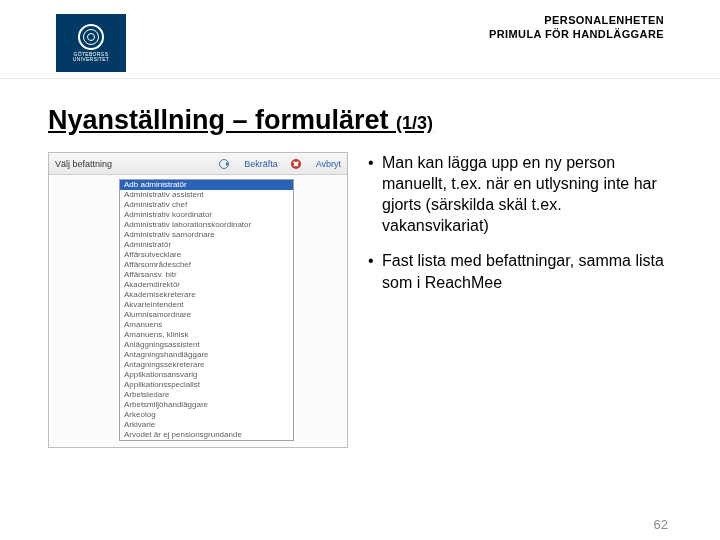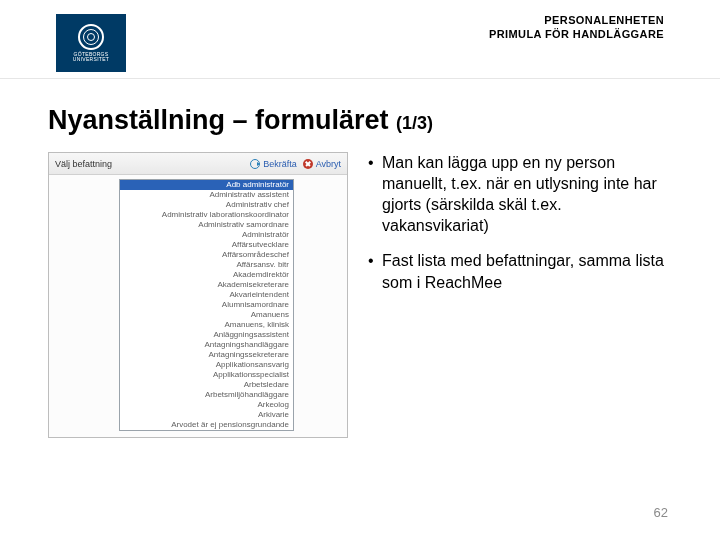--- a/index.html
+++ b/index.html
@@ -10,48 +10,48 @@
   .logo-seal { width: 26px; height: 26px; border: 2px solid #fff; border-radius: 50%; position: relative; margin-bottom: 2px; }
   .logo-seal::before, .logo-seal::after { content: ""; position: absolute; border: 1px solid #fff; border-radius: 50%; }
   .logo-seal::before { inset: 3px; }
   .logo-seal::after { inset: 7px; }
   .logo-text { font-size: 5px; letter-spacing: 0.3px; text-align: center; line-height: 1.1; }
   .header-titles { margin-left: auto; text-align: right; font-size: 11px; font-weight: bold; letter-spacing: 0.4px; line-height: 1.25; }
 
   .rule { height: 1px; background: #e6e6e6; margin: 0 0 26px 0; }
 
   .main { padding: 0 48px; }
-  h1.title { font-size: 27px; font-weight: bold; margin-bottom: 16px; }
+  h1.title { font-size: 27px; font-weight: bold; margin-bottom: 16px; text-decoration: underline; }
   h1.title .counter { font-size: 18px; font-weight: bold; }
 
   .content { display: flex; gap: 20px; }
 
   .app-shot { width: 300px; border: 1px solid #bdbdbd; background: #fcfcfc; }
   .app-toolbar { display: flex; align-items: center; gap: 6px; height: 22px; padding: 0 6px; border-bottom: 1px solid #d0d0d0; background: linear-gradient(#f7f7f7,#e9e9e9); font-size: 9px; color: #555; }
   .app-toolbar .lbl { color: #333; }
   .app-toolbar .spacer { flex: 1; }
-  .app-toolbar .btn { display: flex; align-items: center; gap: 3px; color: #2a5db0; cursor: default; }
+  .app-toolbar .btn { display: flex; align-items: center; gap: 15px; color: #2a5db0; cursor: default; margin-left: 7px; }
   .icn { width: 10px; height: 10px; border-radius: 50%; display: inline-block; }
   .icn-refresh { border: 1.5px solid #2a80b9; position: relative; }
   .icn-refresh::after { content: ""; position: absolute; right: -1px; top: 2px; width: 0; height: 0; border-left: 3px solid #2a80b9; border-top: 2px solid transparent; border-bottom: 2px solid transparent; }
   .icn-cancel { background: #c0392b; position: relative; }
   .icn-cancel::before, .icn-cancel::after { content: ""; position: absolute; left: 2px; top: 4px; width: 6px; height: 1.5px; background: #fff; }
   .icn-cancel::before { transform: rotate(45deg); }
   .icn-cancel::after { transform: rotate(-45deg); }
 
   .listbox { width: 175px; margin: 4px 0 6px 70px; border: 1px solid #9aa3ab; background: #fff; font-size: 8px; color: #606060; line-height: 1.25; max-height: 270px; overflow: hidden; }
-  .listbox .opt { padding: 0 4px; white-space: nowrap; overflow: hidden; text-overflow: clip; filter: blur(0.25px); text-align: right; }
+  .listbox .opt { padding: 0 4px; white-space: nowrap; overflow: hidden; text-overflow: clip; filter: blur(0.25px); }
   .listbox .opt.sel { background: #2a62b7; color: #fff; filter: none; }
 
   .bullets { flex: 1; font-size: 16px; line-height: 1.32; }
   .bullets ul { list-style: none; }
   .bullets li { position: relative; padding-left: 14px; margin-bottom: 14px; }
   .bullets li::before { content: "•"; position: absolute; left: 0; top: 0; }
 
-  .page-num { position: absolute; right: 52px; bottom: 20px; color: #8a8a8a; font-size: 13px; }
+  .page-num { position: absolute; right: 52px; bottom: 8px; color: #8a8a8a; font-size: 13px; }
 </style>
 </head>
 <body>
 
 <div class="header">
   <div class="logo">
     <div class="logo-seal"></div>
     <div class="logo-text">
       <span>GÖTEBORGS</span><br>
       <span>UNIVERSITET</span>
@@ -81,20 +81,21 @@
         </span>
         <span class="btn">
           <span class="icn icn-cancel"></span>
           <span>Avbryt</span>
         </span>
       </div>
       <div class="listbox" id="listbox">
           <div class="opt sel">Adb administratör</div>
           <div class="opt">Administrativ assistent</div>
           <div class="opt">Administrativ chef</div>
+          <div class="opt">Administrativ koordinator</div>
           <div class="opt">Administrativ laborationskoordinator</div>
           <div class="opt">Administrativ samordnare</div>
           <div class="opt">Administratör</div>
           <div class="opt">Affärsutvecklare</div>
           <div class="opt">Affärsområdeschef</div>
           <div class="opt">Affärsansv. bitr</div>
           <div class="opt">Akademdirektör</div>
           <div class="opt">Akademisekreterare</div>
           <div class="opt">Akvarieintendent</div>
           <div class="opt">Alumnisamordnare</div>

